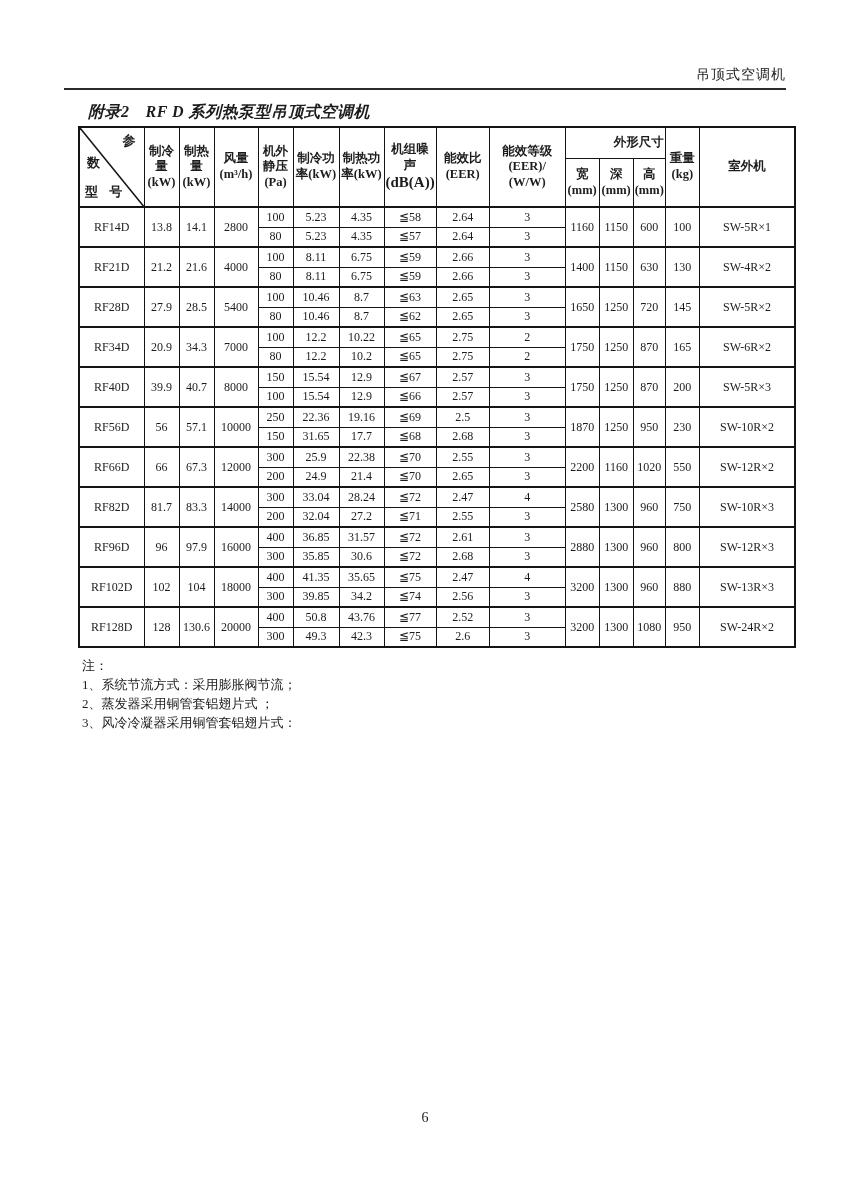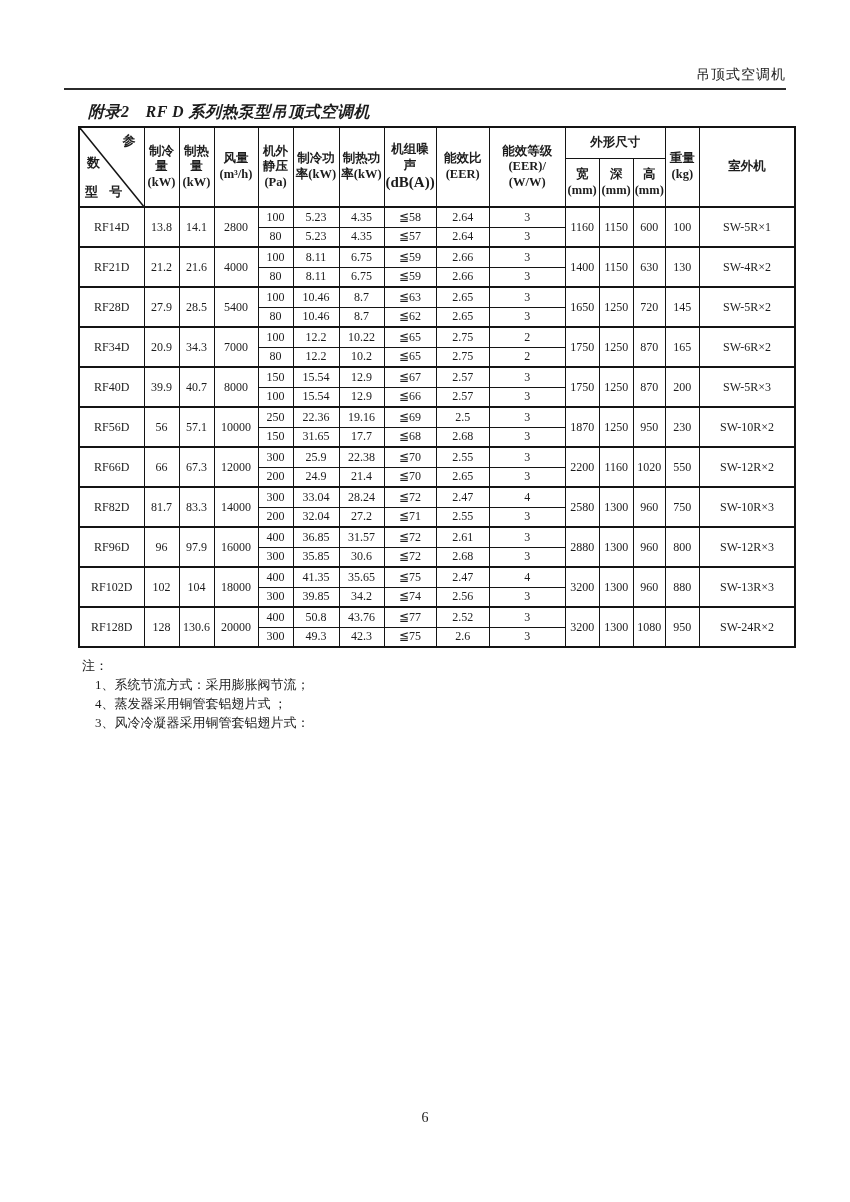--- a/index.html
+++ b/index.html
@@ -40,40 +40,40 @@
     text-align:center; vertical-align:middle;
     font-size:12px; line-height:1.25;
     padding:0 1px;
     overflow:hidden;
   }
   thead th {
     font-weight:bold; font-size:12.5px;
     white-space:pre-line;
     border-bottom:2px solid #141414;
   }
-  th.dims-span { height:30px; border-bottom:1px solid #141414; }
+  th.dims-span { height:30px; border-bottom:1px solid #141414;text-align:right; }
   th.dims-sub  { height:46px; }
   tbody tr { height:20px; }
   tbody tr.group-first td { border-top:2px solid #141414; }
   td.cell-noise { font-size:12px; }
   .noise-unit { font-size:15px; font-weight:bold; display:block; }
 
   
   th.diag { position:relative; padding:0; }
   th.diag svg { position:absolute; top:0; left:0; width:100%; height:100%; }
   th.diag .d-top    { position:absolute; top:5px;  right:8px;  font-size:13px; }
   th.diag .d-mid    { position:absolute; top:27px; left:7px;   font-size:13px; }
   th.diag .d-bottom { position:absolute; bottom:6px; left:5px; font-size:13px; letter-spacing:4px; }
 
   
   .notes {
     position:absolute; top:656px; left:82px; width:700px;
     font-size:13px; line-height:19px;
   }
-  .notes-cols { display:flex;margin-left:13px; }
+  .notes-cols { display:flex; }
   .notes-col-left  { width:303px; }
   .notes-col-right { flex:1; }
 
   
   .page-number {
     position:absolute; top:1110px; left:0; width:850px;
     text-align:center; font-size:14px;
   }
 </style>
 </head>
@@ -428,19 +428,19 @@
         </tr>
       </tbody>
   </table>
 </div>
 
 <div class="notes">
   <div>注：</div>
   <div class="notes-cols">
     <div class="notes-col-left">
         <div>1、系统节流方式：采用膨胀阀节流；</div>
-        <div>4、蒸发器采用铜管套铝翅片式 ；</div>
+        <div>2、蒸发器采用铜管套铝翅片式 ；</div>
         <div>3、风冷冷凝器采用铜管套铝翅片式：</div>
       </div>
   </div>
 </div>
 
 <div class="page-number">6</div>
 
 </body></html>

